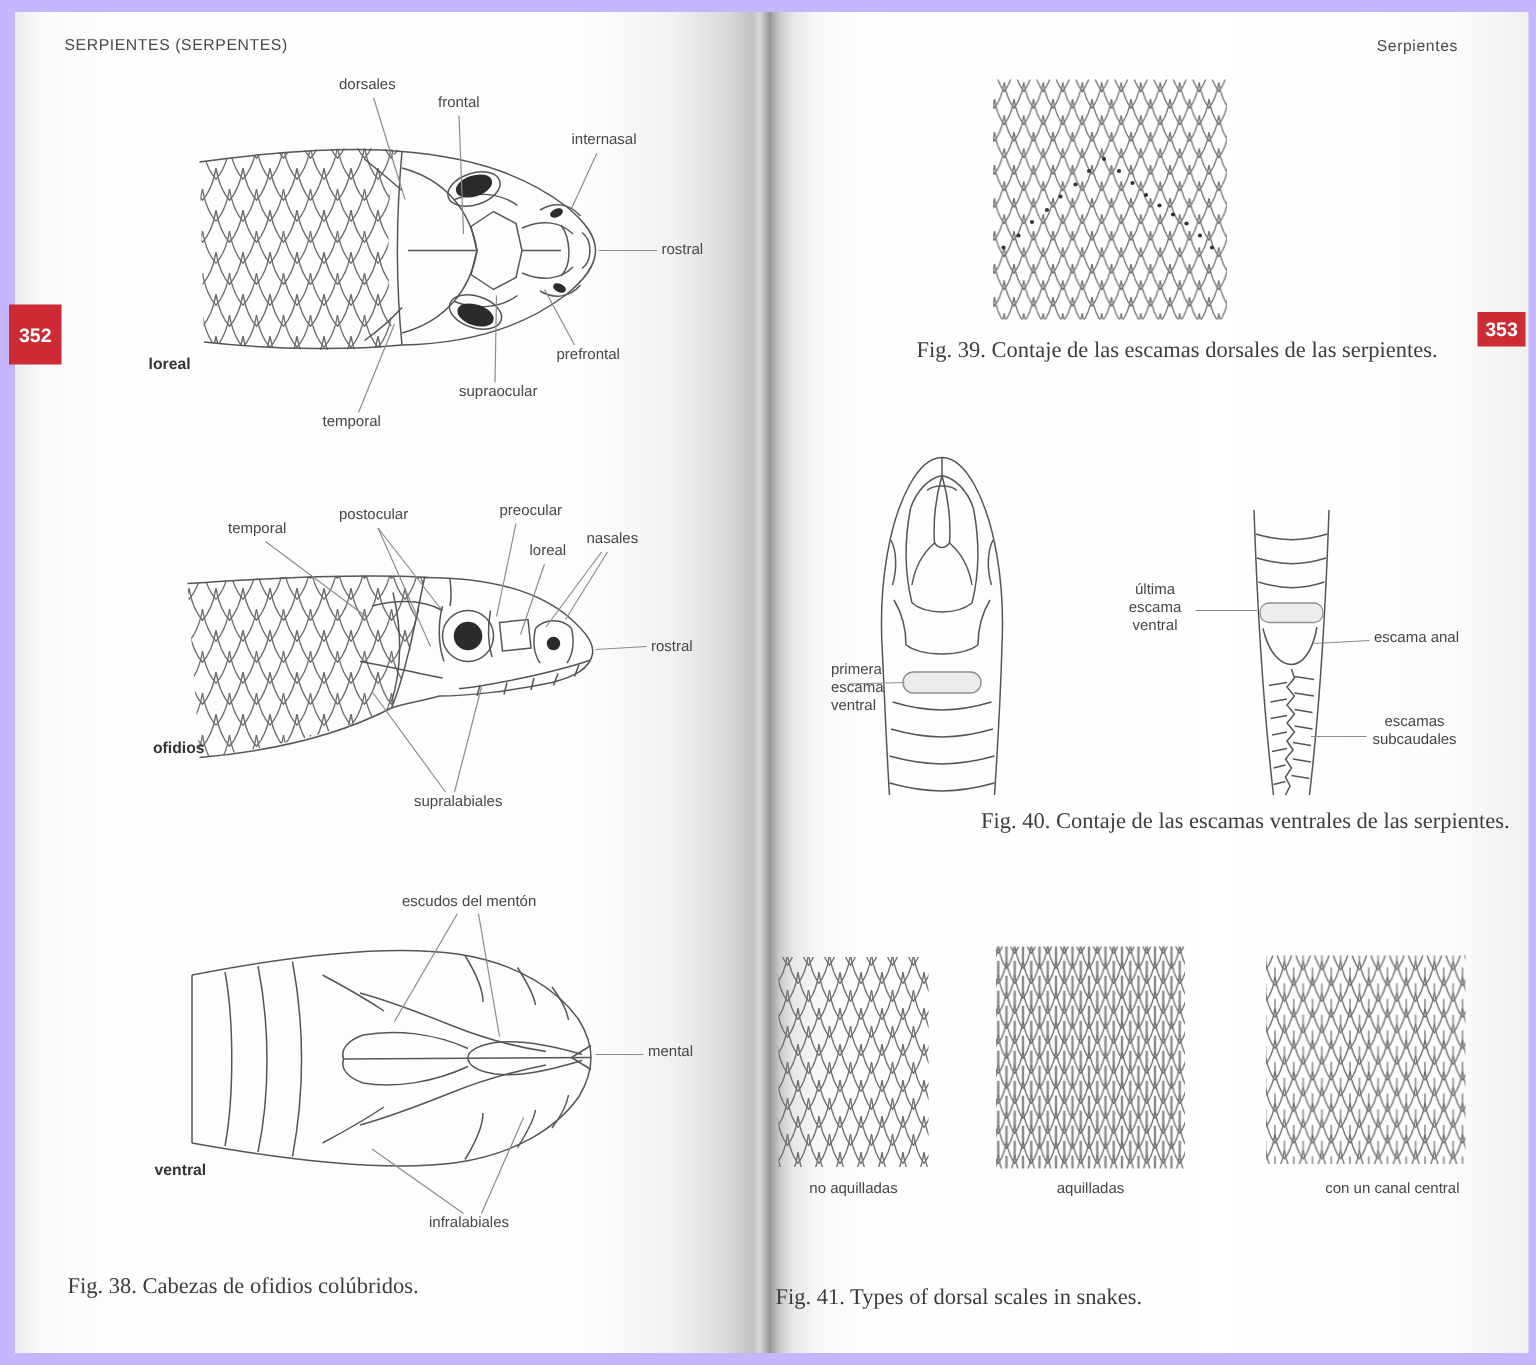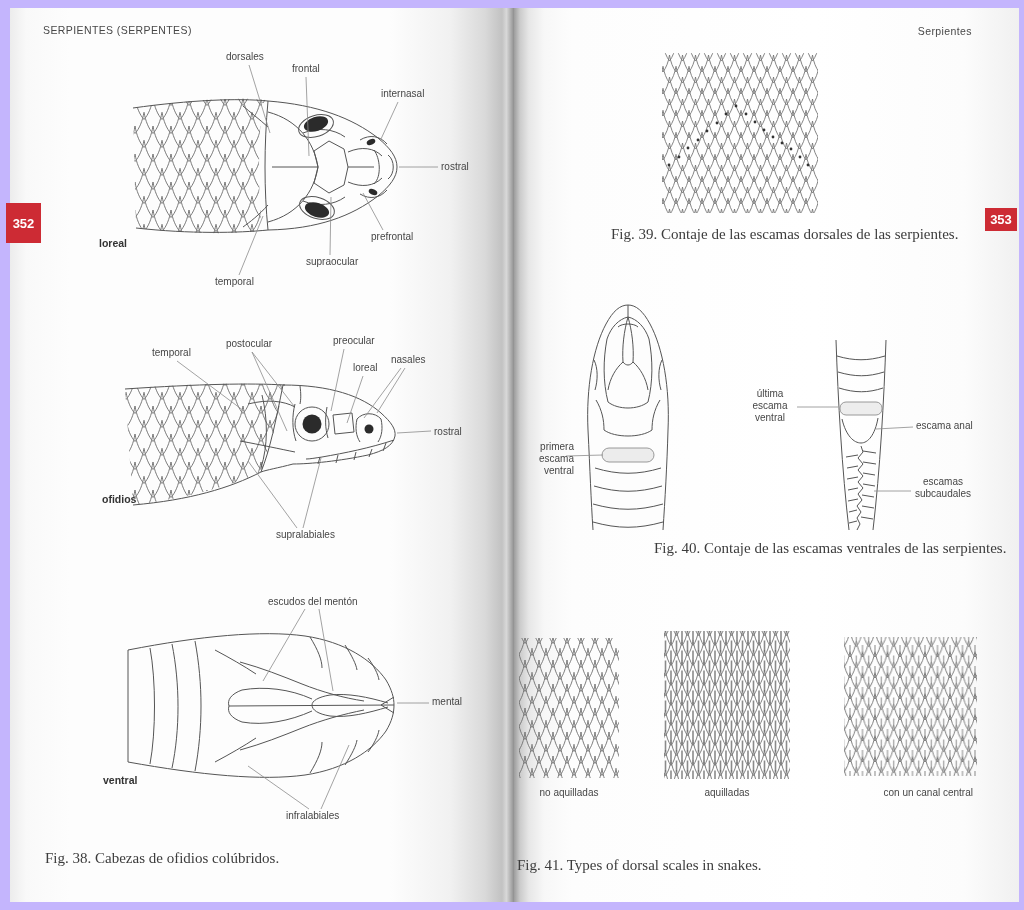--- a/index.html
+++ b/index.html
@@ -355,21 +355,21 @@
   <div class="lbl" style="left:286px;top:810px;">infralabiales</div>
   <div class="lbl viewlbl" style="left:103px;top:774px;">ventral</div>
 
   <div class="caption" style="left:45px;top:850px;">Fig. 38. Cabezas de ofidios colúbridos.</div>
 
   <div class="pagehdr" style="left:877px;top:25px;width:95px;text-align:right;">Serpientes</div>
   <div class="badge" style="left:985px;top:208px;width:32px;height:23px;">353</div>
 
   <div class="caption" style="left:611px;top:226px;">Fig. 39. Contaje de las escamas dorsales de las serpientes.</div>
 
-  <div class="lbl wrap" style="left:526px;top:441px;width:48px;text-align:right;">primera escama ventral</div>
+  <div class="lbl wrap" style="left:554px;top:441px;width:48px;">primera escama ventral</div>
   <div class="lbl wrap" style="left:746px;top:388px;width:48px;text-align:center;">última escama ventral</div>
   <div class="lbl" style="left:916px;top:420px;">escama anal</div>
   <div class="lbl wrap" style="left:912px;top:476px;width:62px;text-align:center;">escamas subcaudales</div>
   <div class="caption" style="left:654px;top:540px;">Fig. 40. Contaje de las escamas ventrales de las serpientes.</div>
 
   <div class="lbl" style="left:519px;top:787px;width:100px;text-align:center;">no aquilladas</div>
   <div class="lbl" style="left:664px;top:787px;width:126px;text-align:center;">aquilladas</div>
   <div class="lbl" style="left:840px;top:787px;width:133px;text-align:right;">con un canal central</div>
   <div class="caption" style="left:517px;top:857px;">Fig. 41. Types of dorsal scales in snakes.</div>
 

